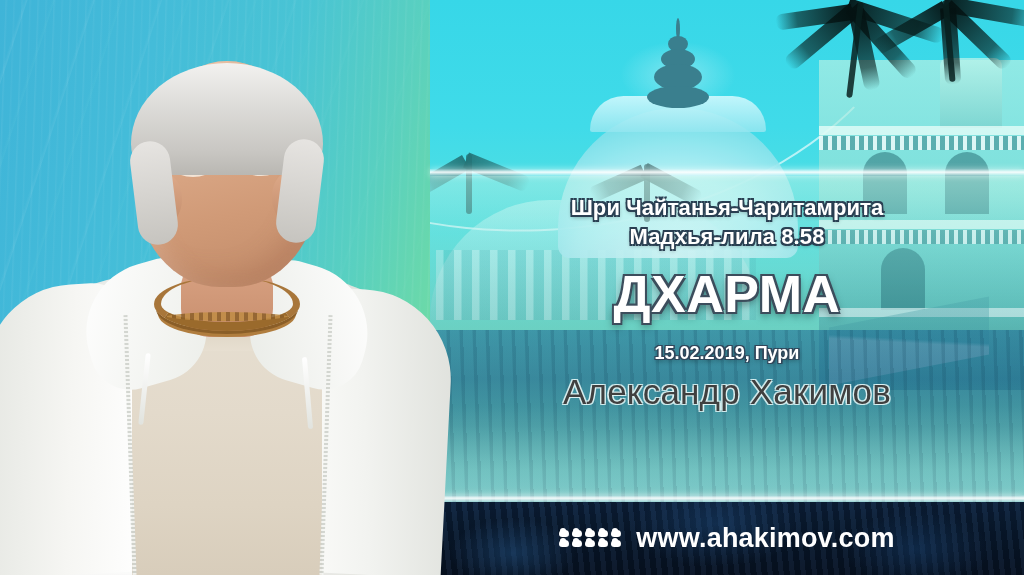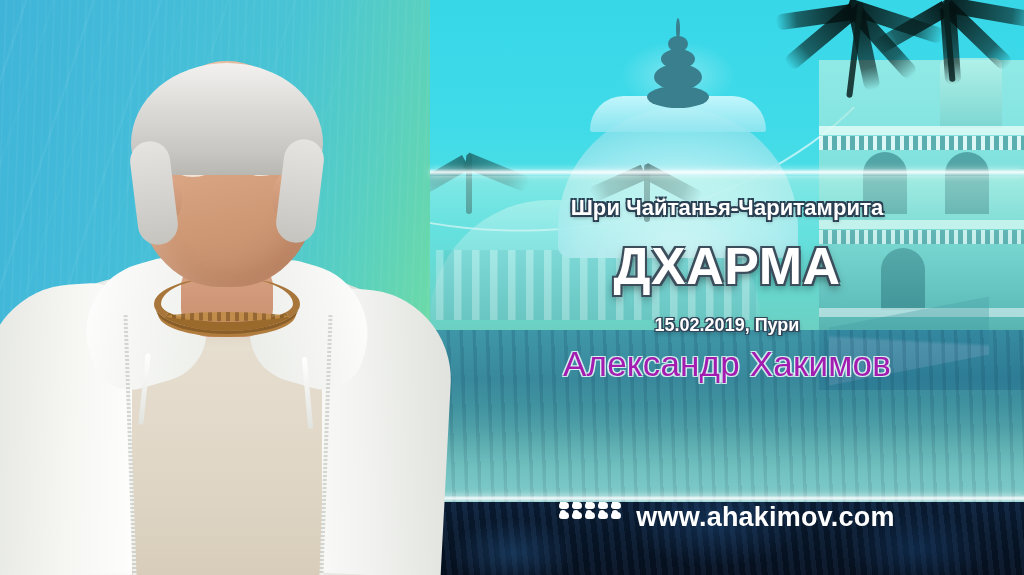--- a/index.html
+++ b/index.html
@@ -227,21 +227,21 @@
     position:absolute; inset:0;
     background:
       radial-gradient(ellipse 90px 50px at 14% 70%, rgba(40,95,150,.45), transparent 70%),
       radial-gradient(ellipse 120px 60px at 48% 30%, rgba(35,85,140,.40), transparent 72%),
       radial-gradient(ellipse 100px 55px at 82% 65%, rgba(30,80,135,.38), transparent 72%),
       repeating-linear-gradient(84deg, rgba(0,0,0,.25) 0 6px, rgba(255,255,255,.03) 6px 11px);
     opacity:.9;
   }
   .footer-inner {
     position:absolute; inset:0;
-    display:flex; align-items:flex-start; justify-content:center; gap:15px;
+    display:flex; align-items:center; justify-content:center; gap:15px;
   }
   .logo-grid {
     display:grid;
     grid-template-columns:repeat(5, 10px);
     grid-auto-rows:7px;
     gap:3px 3px;
   }
   .logo-dot {
     width:10px; height:7px;
     background:#ffffff;
@@ -290,21 +290,21 @@
 
   .date-line {
     font-size:18px; font-weight:bold; color:#ffffff;
     margin-top:22px;
     text-shadow:
       -1.4px -1.4px 0 #31465a, 1.4px -1.4px 0 #31465a,
       -1.4px  1.4px 0 #31465a, 1.4px  1.4px 0 #31465a,
       0 2px 5px rgba(0,0,0,.45);
   }
   .speaker {
-    font-size:35px; font-weight:normal; color:#a21caf;
+    font-size:35px; font-weight:normal; color:#404040;
     margin-top:8px; letter-spacing:.2px;
     text-shadow:
       -1.3px -1.3px 0 rgba(225,245,245,.85), 1.3px -1.3px 0 rgba(225,245,245,.85),
       -1.3px  1.3px 0 rgba(225,245,245,.85), 1.3px  1.3px 0 rgba(225,245,245,.85);
   }
 
   
   .portrait {
     position:absolute; left:-8px; bottom:0; width:470px; height:575px;
   }
@@ -510,20 +510,21 @@
       <div class="trunk" style="left:14px; top:6px; height:58px;"></div>
     </div>
   </div>
 
   <div class="textwash"></div>
   <div class="divider" id="divTop"></div>
   <div class="divider" id="divBot"></div>
 
   <div class="textblock">
     <div class="sub-line" id="sub1">Шри Чайтанья-Чаритамрита</div>
+    <div class="sub-line" id="sub2">Мадхья-лила 8.58</div>
 
     <div class="main-title">
       <span class="l2">ДХАРМА</span>
     </div>
 
     <div class="date-line">15.02.2019, Пури</div>
     <div class="speaker">Александр Хакимов</div>
   </div>
 
   <div class="footer">

